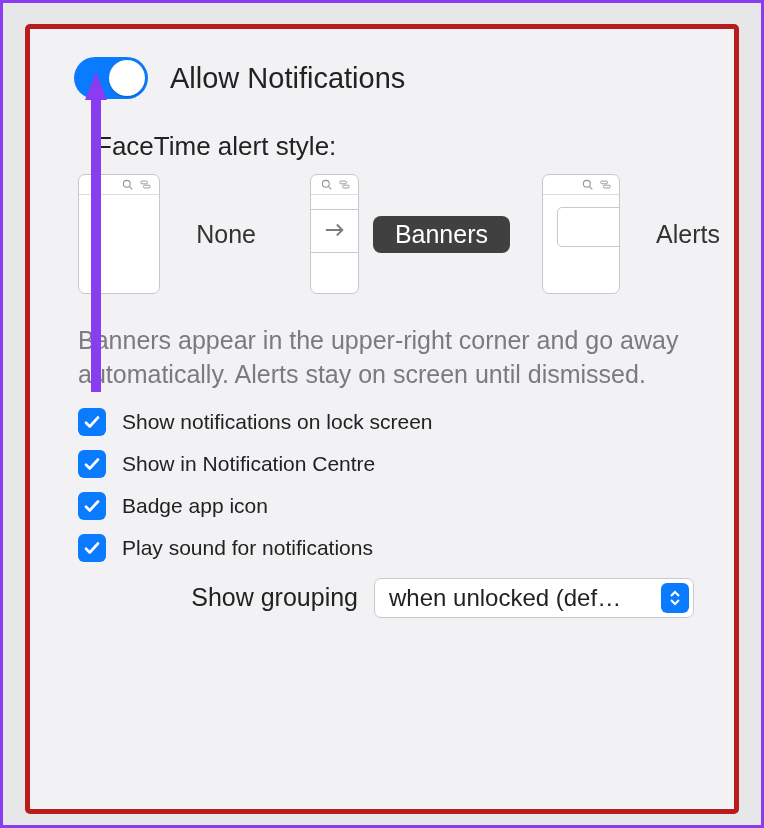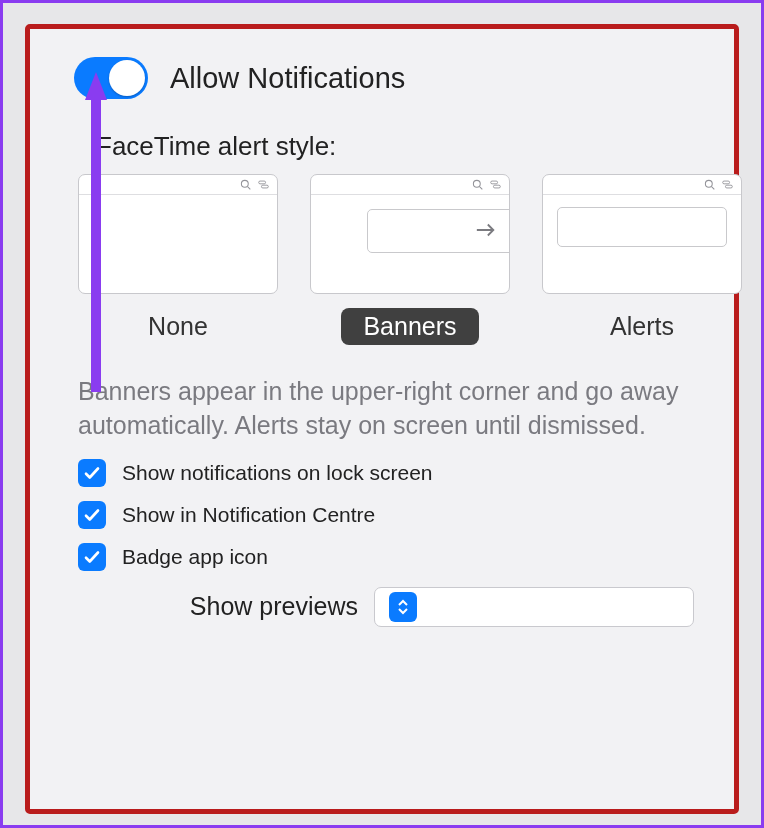--- a/index.html
+++ b/index.html
@@ -66,21 +66,21 @@
 
   
   .style-row {
     display: flex;
     justify-content: space-between;
     gap: 32px;
     margin: 0 4px;
   }
   .style-col {
     display: flex;
-    flex-direction: column;
+    flex-direction: row;
     align-items: center;
     gap: 14px;
     width: 200px;
   }
   .preview {
     width: 200px; height: 120px;
     background: #fff;
     border: 1px solid #c8c8cc;
     border-radius: 7px;
     overflow: hidden;
@@ -314,24 +314,33 @@
 
   <div class="check-row">
     <div class="chk">
       <svg viewBox="0 0 24 24">
           <polyline points="4,13 9,18 20,6" fill="none" stroke="#fff" stroke-width="3.5" stroke-linecap="round" stroke-linejoin="round"></polyline>
         </svg>
     </div>
     <span class="check-label">Badge app icon</span>
   </div>
 
+  <div class="check-row">
+    <div class="chk">
+      <svg viewBox="0 0 24 24">
+          <polyline points="4,13 9,18 20,6" fill="none" stroke="#fff" stroke-width="3.5" stroke-linecap="round" stroke-linejoin="round"></polyline>
+        </svg>
+    </div>
+    <span class="check-label">Play sound for notifications</span>
+  </div>
 
   <div class="dd-row">
-    <span class="dd-label">Show previews</span>
+    <span class="dd-label">Show grouping</span>
     <div class="dropdown">
+      <span class="dd-value">when unlocked (def…</span>
       <span class="dd-stepper">
         <svg viewBox="0 0 12 8">
             <polyline points="2,6 6,2 10,6" fill="none" stroke="#fff" stroke-width="2"></polyline>
           </svg>
         <svg viewBox="0 0 12 8">
             <polyline points="2,2 6,6 10,2" fill="none" stroke="#fff" stroke-width="2"></polyline>
           </svg>
       </span>
     </div>
   </div>

